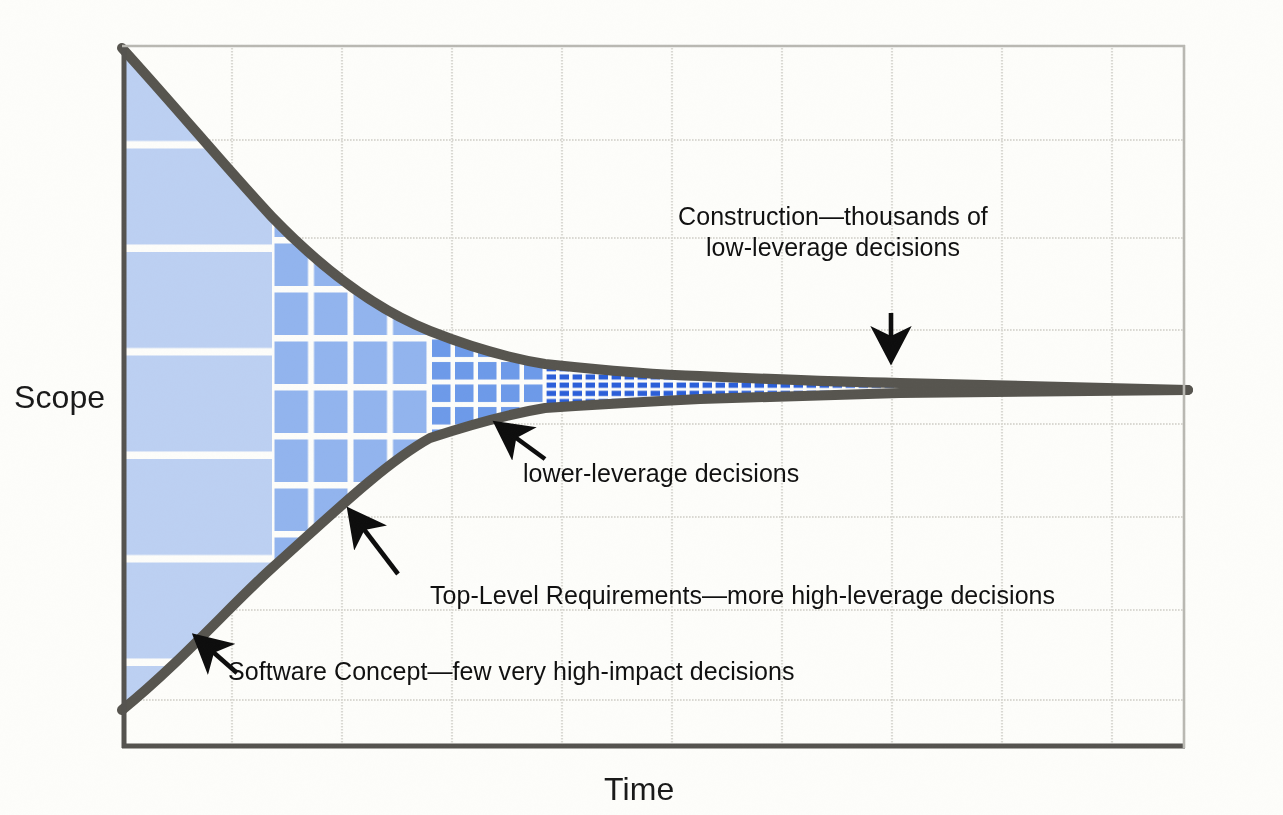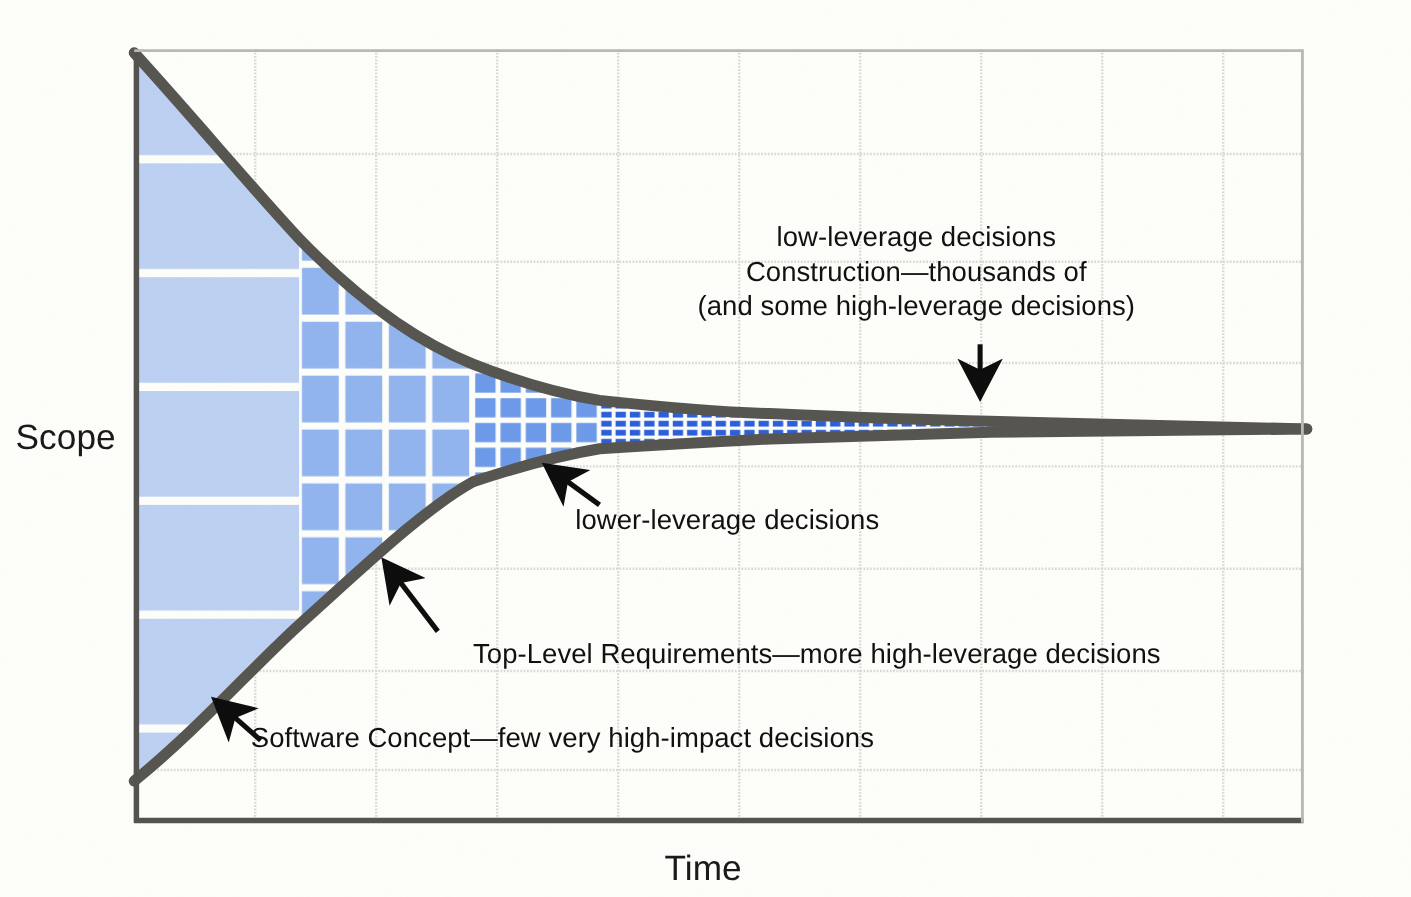--- a/index.html
+++ b/index.html
@@ -180,23 +180,22 @@
   <line x1="237" y1="673" x2="196" y2="637" stroke="#0d0d0d" stroke-width="4.6" marker-end="url(#arrowHead)"></line>
 
   <rect x="0" y="0" width="1283" height="815" filter="url(#paperGrain)" opacity="0.5"></rect>
 </svg>
 
 <div class="axis-label" id="scope-label">Scope</div>
 
 <div class="axis-label" id="time-label">Time</div>
 
 <div class="annot" id="annot-construction">
+  <div>Construction—thousands of</div>
   <div>low-leverage decisions</div>
-  <div>Construction—thousands of</div>
-  <div>(and some high-leverage decisions)</div>
 </div>
 
 <div class="annot" id="annot-detailed">
   <div>lower-leverage decisions</div>
 </div>
 
 <div class="annot" id="annot-toplevel">
   <div>Top-Level Requirements—more high-leverage decisions</div>
 </div>
 

